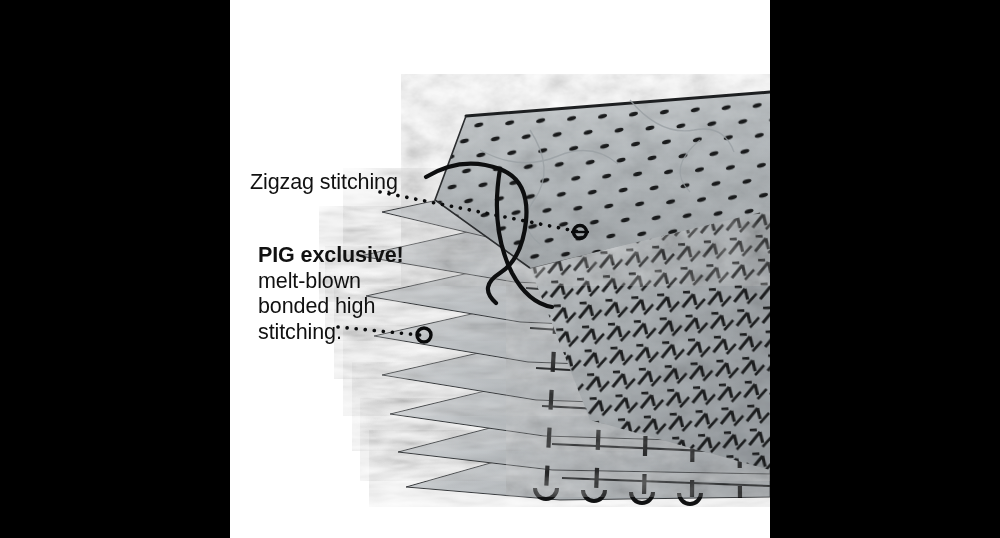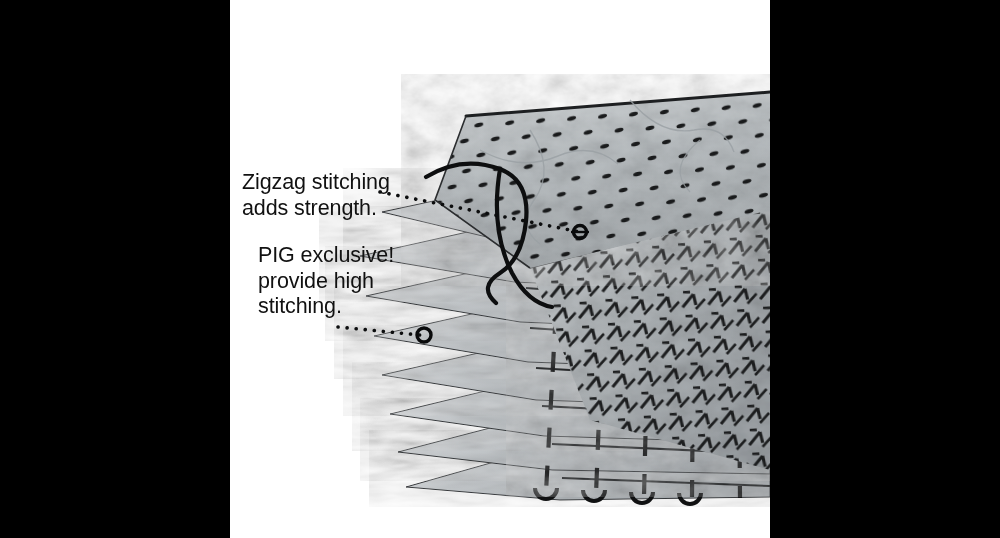--- a/index.html
+++ b/index.html
@@ -12,23 +12,23 @@
   .bar{position:absolute;top:0;height:538px;background:#000;z-index:40;}
   #bar-left{left:0;width:230px;}
   #bar-right{left:770px;width:230px;}
 
   
   #photo{position:absolute;left:230px;top:0;width:540px;height:538px;
          background:#ffffff;overflow:hidden;z-index:5;}
 
   
   .callout{position:absolute;z-index:30;color:#111;letter-spacing:-0.1px;}
-  #callout-1{left:12px;top:170px;font-size:21.5px;line-height:25.5px;}
+  #callout-1{left:20px;top:170px;font-size:21.5px;line-height:25.5px;}
   #callout-2{left:28px;top:243px;font-size:21.5px;line-height:25.5px;}
-  .hl{font-weight:normal;display:block;text-align:right;}
+  .hl{font-weight:bold;display:block;text-align:right;}
   .callout span.ln{display:block;white-space:nowrap;}
 
   
   #overlay{position:absolute;left:0;top:0;width:540px;height:538px;z-index:32;
            pointer-events:none;}
 
   
   #pad{position:absolute;left:0;top:0;width:540px;height:538px;z-index:10;}
 </style>
 </head>
@@ -190,26 +190,26 @@
       <path d="M341 232 L359 232" stroke="#0a0b0c" stroke-width="2.4"></path>
     </svg>
 
     <svg id="overlay" viewBox="0 0 540 538">
       <path d="M150 192 L350 232" fill="none" stroke="#0c0d0e" stroke-width="3.6" stroke-linecap="round" stroke-dasharray="0.1 9"></path>
       <path d="M108 327 L190 335" fill="none" stroke="#0c0d0e" stroke-width="3.6" stroke-linecap="round" stroke-dasharray="0.1 9"></path>
     </svg>
 
     <div class="callout" id="callout-1">
       <span class="ln">Zigzag stitching</span>
-      <span class="ln">adds strength.</span>
     </div>
 
     <div class="callout" id="callout-2">
       <span class="hl">PIG exclusive!</span>
-      <span class="ln">provide high</span>
+      <span class="ln">melt-blown</span>
+      <span class="ln">bonded high</span>
       <span class="ln">stitching.</span>
     </div>
 
   </div>
 
   <div class="bar" id="bar-left"></div>
   <div class="bar" id="bar-right"></div>
 
 </div>
 

